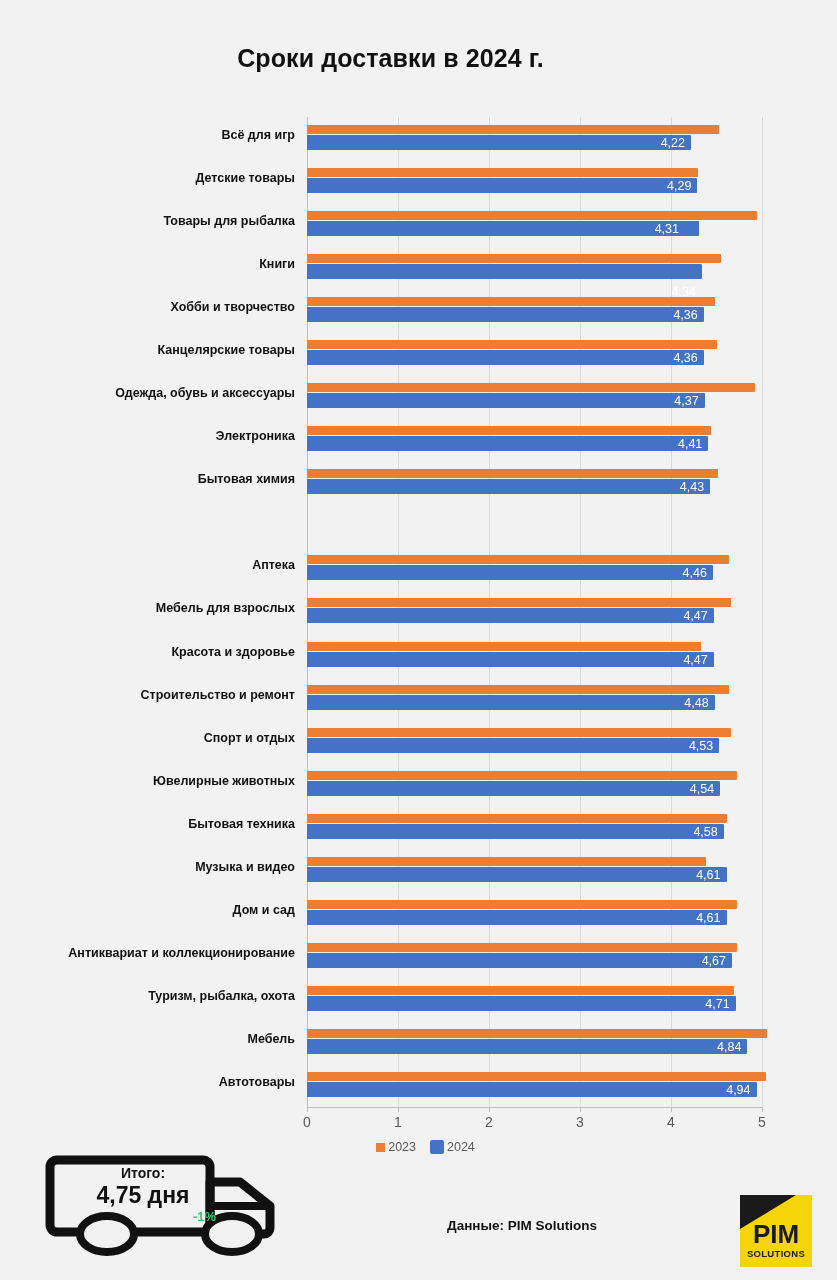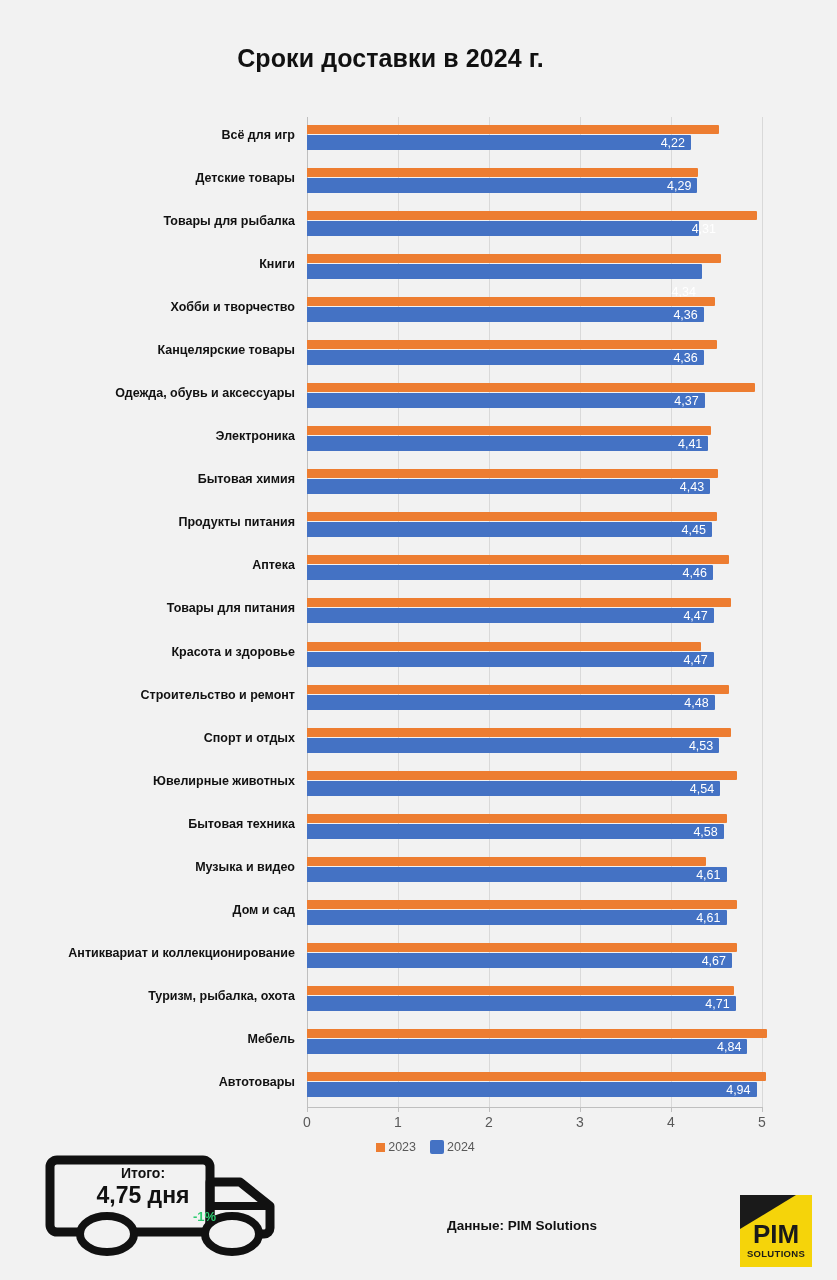--- a/index.html
+++ b/index.html
@@ -246,21 +246,21 @@
         <div class="row" style="top: 43.0435px;">
           <div class="cat-label">Детские товары</div>
           <div class="bar bar-2023" title="2023" style="width: 391.3px; background: rgb(237, 125, 49);"></div>
           <div class="bar bar-2024" title="2024" style="width: 390.39px; background: rgb(68, 114, 196);"></div>
           <div class="val-label" style="left: 645.39px; width: 46px;">4,29</div>
         </div>
         <div class="row" style="top: 86.087px;">
           <div class="cat-label">Товары для рыбалка</div>
           <div class="bar bar-2023" title="2023" style="width: 449.54px; background: rgb(237, 125, 49);"></div>
           <div class="bar bar-2024" title="2024" style="width: 392.21px; background: rgb(68, 114, 196);"></div>
-          <div class="val-label" style="left: 670px; width: 46px;">4,31</div>
+          <div class="val-label" style="left: 633px; width: 46px;">4,31</div>
         </div>
         <div class="row" style="top: 129.13px;">
           <div class="cat-label">Книги</div>
           <div class="bar bar-2023" title="2023" style="width: 414.05px; background: rgb(237, 125, 49);"></div>
           <div class="bar bar-2024" title="2024" style="width: 394.94px; background: rgb(68, 114, 196);"></div>
           <div class="val-label" style="left: 649.94px; width: 46px; margin-top: 20px;">4,34</div>
         </div>
         <div class="row" style="top: 172.174px;">
           <div class="cat-label">Хобби и творчество</div>
           <div class="bar bar-2023" title="2023" style="width: 407.68px; background: rgb(237, 125, 49);"></div>
@@ -284,34 +284,28 @@
           <div class="bar bar-2023" title="2023" style="width: 404.04px; background: rgb(237, 125, 49);"></div>
           <div class="bar bar-2024" title="2024" style="width: 401.31px; background: rgb(68, 114, 196);"></div>
           <div class="val-label" style="left: 656.31px; width: 46px;">4,41</div>
         </div>
         <div class="row" style="top: 344.348px;">
           <div class="cat-label">Бытовая химия</div>
           <div class="bar bar-2023" title="2023" style="width: 411.32px; background: rgb(237, 125, 49);"></div>
           <div class="bar bar-2024" title="2024" style="width: 403.13px; background: rgb(68, 114, 196);"></div>
           <div class="val-label" style="left: 658.13px; width: 46px;">4,43</div>
         </div>
-        <div class="row" style="top: 387.391px;">
-          <div class="cat-label">Продукты питания</div>
-          <div class="bar bar-2023" title="2023" style="width: 410.41px; background: rgb(237, 125, 49);"></div>
-          <div class="bar bar-2024" title="2024" style="width: 404.95px; background: rgb(68, 114, 196);"></div>
-          <div class="val-label" style="left: 659.95px; width: 46px;">4,45</div>
-        </div>
         <div class="row" style="top: 430.435px;">
           <div class="cat-label">Аптека</div>
           <div class="bar bar-2023" title="2023" style="width: 422.24px; background: rgb(237, 125, 49);"></div>
           <div class="bar bar-2024" title="2024" style="width: 405.86px; background: rgb(68, 114, 196);"></div>
           <div class="val-label" style="left: 660.86px; width: 46px;">4,46</div>
         </div>
         <div class="row" style="top: 473.478px;">
-          <div class="cat-label">Товары для питания</div>
+          <div class="cat-label">Мебель для взрослых</div>
           <div class="bar bar-2023" title="2023" style="width: 424.06px; background: rgb(237, 125, 49);"></div>
           <div class="bar bar-2024" title="2024" style="width: 406.77px; background: rgb(68, 114, 196);"></div>
           <div class="val-label" style="left: 661.77px; width: 46px;">4,47</div>
         </div>
         <div class="row" style="top: 516.522px;">
           <div class="cat-label">Красота и здоровье</div>
           <div class="bar bar-2023" title="2023" style="width: 394.03px; background: rgb(237, 125, 49);"></div>
           <div class="bar bar-2024" title="2024" style="width: 406.77px; background: rgb(68, 114, 196);"></div>
           <div class="val-label" style="left: 661.77px; width: 46px;">4,47</div>
         </div>

